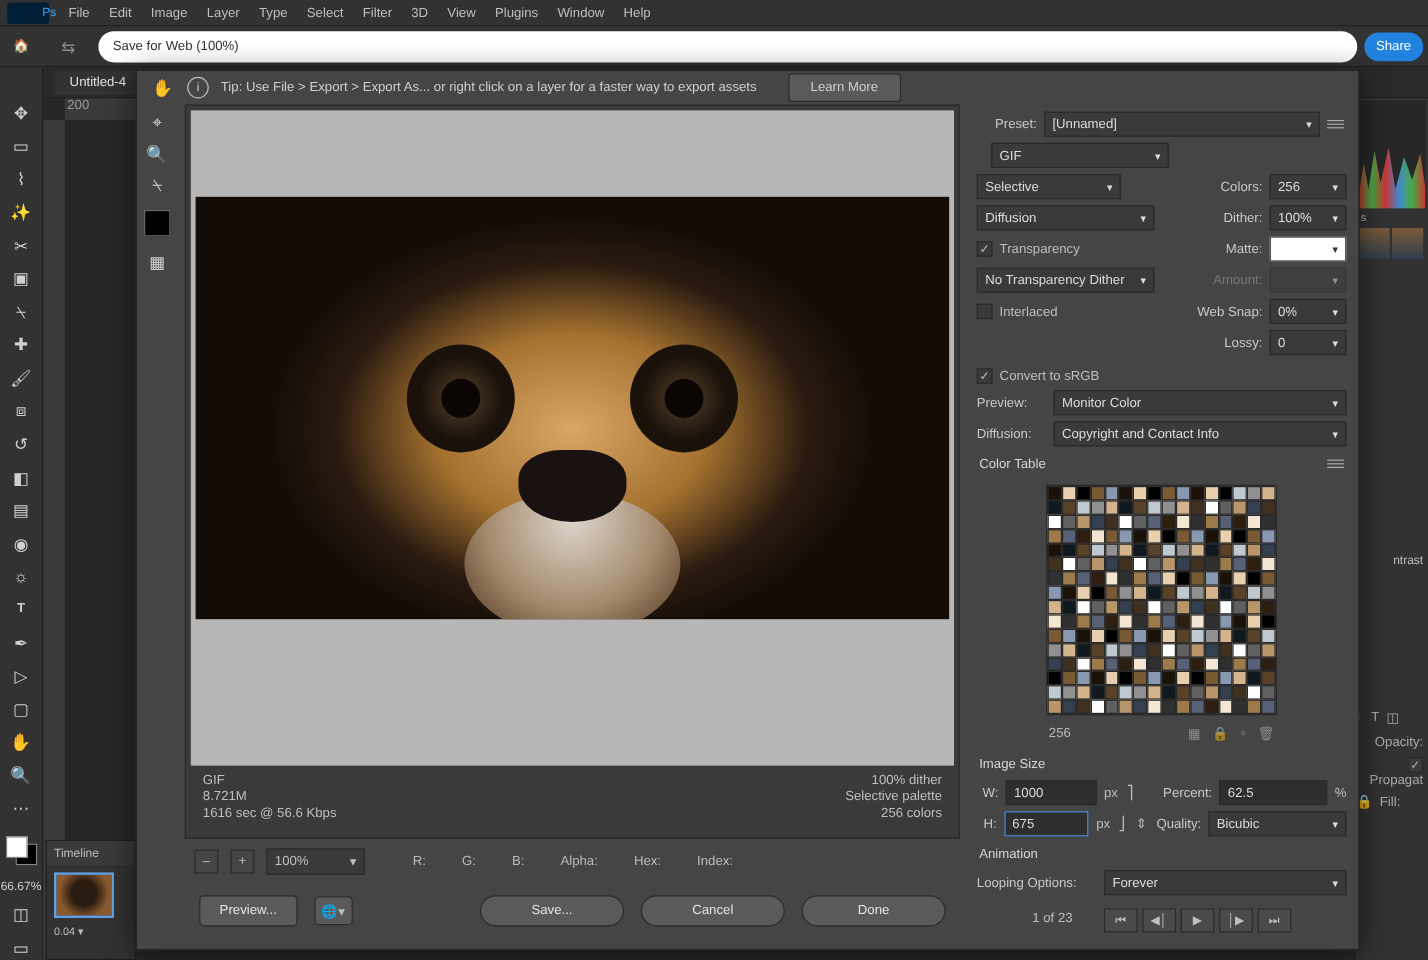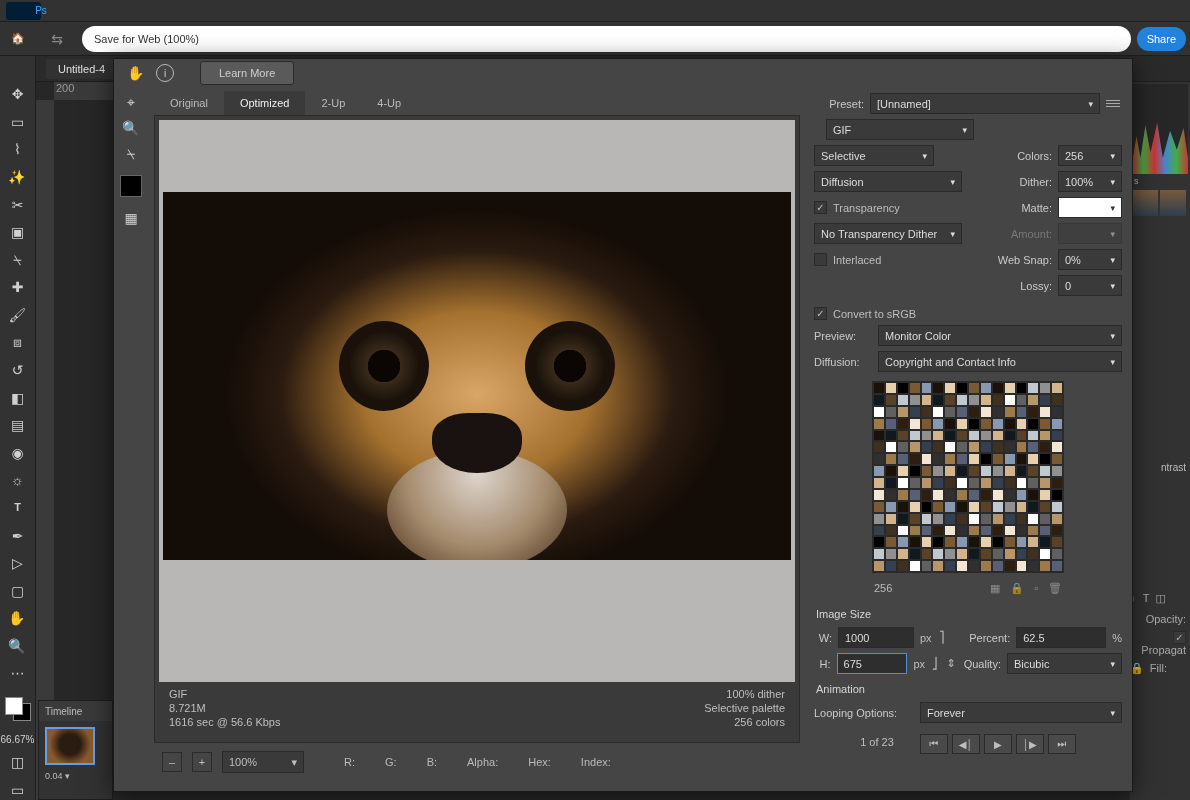--- a/index.html
+++ b/index.html
@@ -118,20 +118,34 @@
 
 .anim-ctrl{display:flex; justify-content:center; gap:4px; margin-top:4px;}
 .anim-ctrl .ab{width:28px;height:20px;background:#4a4a4a;border:1px solid #2a2a2a;display:flex;align-items:center;justify-content:center;font-size:10px;}
 
 </style>
 </head>
 <body>
 
 <div class="menubar">
   <div class="ps">Ps</div>
+  <div id="menus" style="display: flex;">
+      <div class="menu-item">File</div>
+      <div class="menu-item">Edit</div>
+      <div class="menu-item">Image</div>
+      <div class="menu-item">Layer</div>
+      <div class="menu-item">Type</div>
+      <div class="menu-item">Select</div>
+      <div class="menu-item">Filter</div>
+      <div class="menu-item">3D</div>
+      <div class="menu-item">View</div>
+      <div class="menu-item">Plugins</div>
+      <div class="menu-item">Window</div>
+      <div class="menu-item">Help</div>
+    </div>
 </div>
 
 <div class="titlebar">
   <div class="home">🏠</div>
   <div style="width:42px;color:#888;font-size:14px;display:flex;justify-content:center">⇆</div>
   <div class="search">
       <span>Save for Web (100%)</span>
     </div>
   <div class="share">
       <span>Share</span>
@@ -209,40 +223,35 @@
   </div>
 </div>
 
 <div class="sfw">
 
   <div class="sfw-tip">
     <div class="icongrid">
       <div class="ic">✋</div>
     </div>
     <div class="info">i</div>
+    <div>Tip: Use File &gt; Export &gt; Export As...  or right click on a layer for a faster way to export assets</div>
     <div class="learnmore">Learn More</div>
   </div>
 
   <div class="sfw-body">
 
     <div class="sfw-left">
       <div class="sfw-tools">
         <div class="ic">⌖</div>
         <div class="ic">🔍</div>
         <div class="ic">⍀</div>
         <div class="swatch"></div>
         <div class="ic" style="margin-top:6px">▦</div>
       </div>
 
-      <div class="sfw-tabs" id="sfw-tabs">
-          <div class="tab">Original</div>
-          <div class="tab active">Optimized</div>
-          <div class="tab">2-Up</div>
-          <div class="tab">4-Up</div>
-        </div>
 
       <div class="img-frame">
         <div class="img-area">
           <div class="img-canvas">
             <div class="dog">
               <div class="muzzle"></div>
                 <div class="nose"></div>
             </div>
           </div>
           <div class="img-meta">
@@ -270,20 +279,28 @@
         <div class="meta">
           <span>R:</span>
           <span>G:</span>
           <span>B:</span>
           <span>Alpha:</span>
           <span>Hex:</span>
           <span>Index:</span>
         </div>
       </div>
 
+      <div class="sfw-footer">
+        <div class="btn small">Preview...</div>
+        <div class="icon-btn">🌐▾</div>
+        <div class="spacer"></div>
+        <div class="btn" style="width:120px;justify-content:center">Save...</div>
+        <div class="btn" style="width:120px;justify-content:center">Cancel</div>
+        <div class="btn" style="width:120px;justify-content:center">Done</div>
+      </div>
     </div>
 
     <div class="sfw-right">
       <div class="row">
         <span class="lbl" style="width:50px">Preset:</span>
         <div class="sel" style="flex:1">
             <span>[Unnamed]</span>
             <span class="chev">▾</span>
           </div>
         <div class="panelmenu">
@@ -370,20 +387,28 @@
           </div>
       </div>
       <div class="row">
         <span class="lbl" style="width:58px;text-align:left">Diffusion:</span>
         <div class="sel" style="flex:1">
             <span>Copyright and Contact Info</span>
             <span class="chev">▾</span>
           </div>
       </div>
 
+      <div class="row">
+          <span class="section-title">Color Table</span>
+        <div class="panelmenu">
+            <span></span>
+            <span></span>
+            <span></span>
+          </div>
+        </div>
       <div class="colortable" id="colortable">
           <div style="background: rgb(26, 18, 8);"></div>
           <div style="background: rgb(232, 208, 174);"></div>
           <div style="background: rgb(0, 0, 0);"></div>
           <div style="background: rgb(122, 90, 50);"></div>
           <div style="background: rgb(136, 152, 176);"></div>
           <div style="background: rgb(26, 18, 8);"></div>
           <div style="background: rgb(232, 208, 174);"></div>
           <div style="background: rgb(0, 0, 0);"></div>
           <div style="background: rgb(122, 90, 50);"></div>

